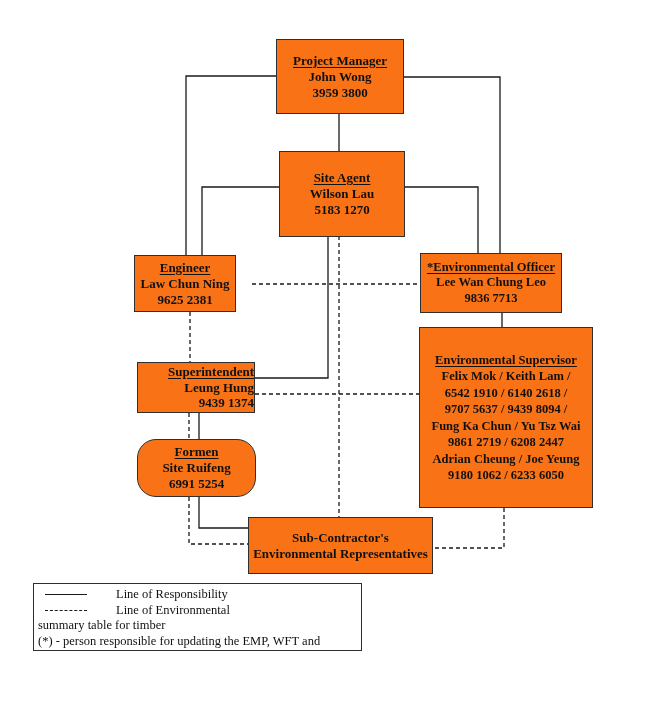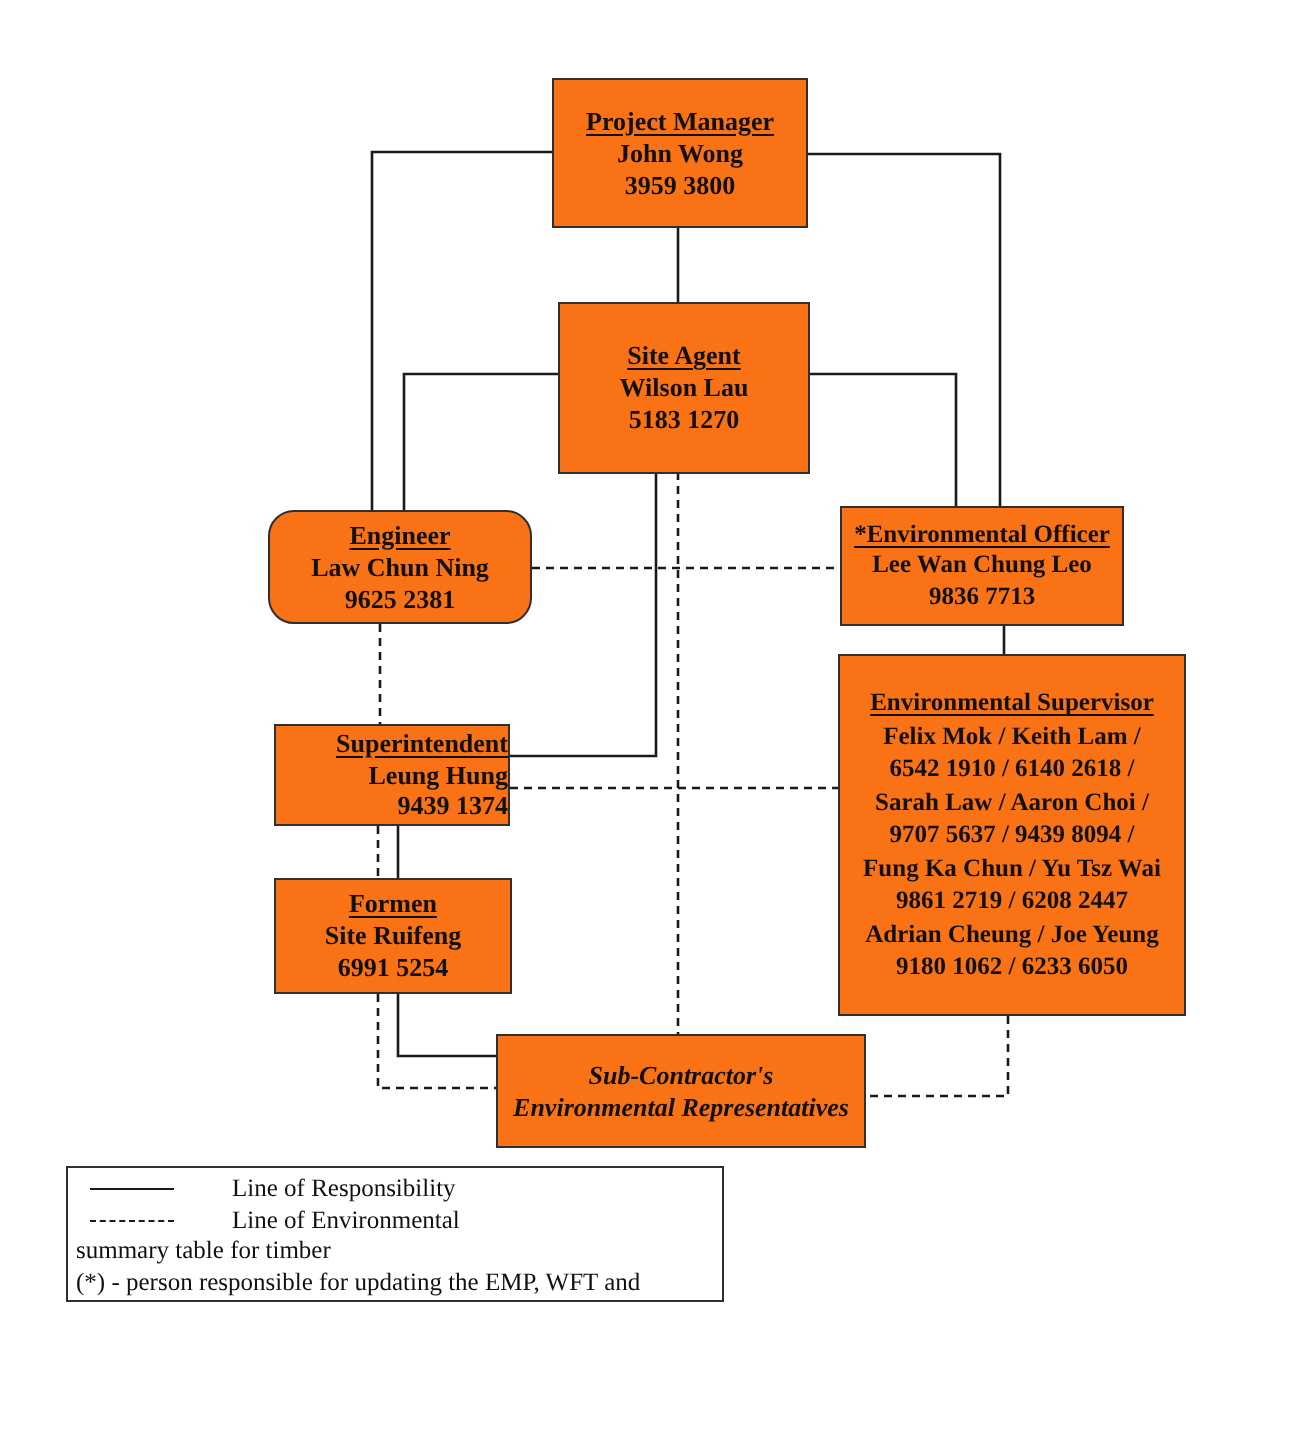--- a/index.html
+++ b/index.html
@@ -29,26 +29,26 @@
     font-weight: bold;
     font-size: 13px;
     line-height: 16px;
   }
   .node .t {
     text-decoration: underline;
     text-underline-offset: 2px;
   }
   #node-pm  { left: 276px; top: 39px;  width: 128px; height: 75px; }
   #node-sa  { left: 279px; top: 151px; width: 126px; height: 86px; }
-  #node-eng { left: 134px; top: 255px; width: 132px; height: 57px; border-radius: 13px; }
+  #node-eng { left: 134px; top: 255px; width: 102px; height: 57px; }
   #node-eo  { left: 420px; top: 253px; width: 142px; height: 60px; font-size: 12.5px; line-height: 15.5px; }
   #node-sup { left: 137px; top: 362px; width: 118px; height: 51px; line-height: 15.5px; align-items: flex-end; }
   #node-es  { left: 419px; top: 327px; width: 174px; height: 181px; font-size: 12.5px; line-height: 16.5px; }
-  #node-for { left: 137px; top: 439px; width: 119px; height: 58px; }
-  #node-sub { left: 248px; top: 517px; width: 185px; height: 57px; font-style: italic; }
+  #node-for { left: 137px; top: 439px; width: 119px; height: 58px; border-radius: 19px; }
+  #node-sub { left: 248px; top: 517px; width: 185px; height: 57px; }
   .legend {
     position: absolute;
     left: 33px; top: 583px;
     width: 329px; height: 68px;
     border: 1.6px solid #2f2f2f;
     background: #ffffff;
     font-size: 12.5px;
     line-height: 15.5px;
     padding: 3px 4px 16px 4px;
   }
@@ -118,21 +118,20 @@
   <div class="node" id="node-sup">
     <div class="t">Superintendent</div>
     <div>Leung Hung</div>
     <div>9439 1374</div>
   </div>
 
   <div class="node" id="node-es">
     <div class="t">Environmental Supervisor</div>
     <div>Felix Mok / Keith Lam /</div>
     <div>6542 1910 / 6140 2618 /</div>
-    <div>Sarah Law / Aaron Choi /</div>
     <div>9707 5637 / 9439 8094 /</div>
     <div>Fung Ka Chun / Yu Tsz Wai</div>
     <div>9861 2719 / 6208 2447</div>
     <div>Adrian Cheung / Joe Yeung</div>
     <div>9180 1062 / 6233 6050</div>
   </div>
 
   <div class="node" id="node-for">
     <div class="t">Formen</div>
     <div>Site Ruifeng</div>

